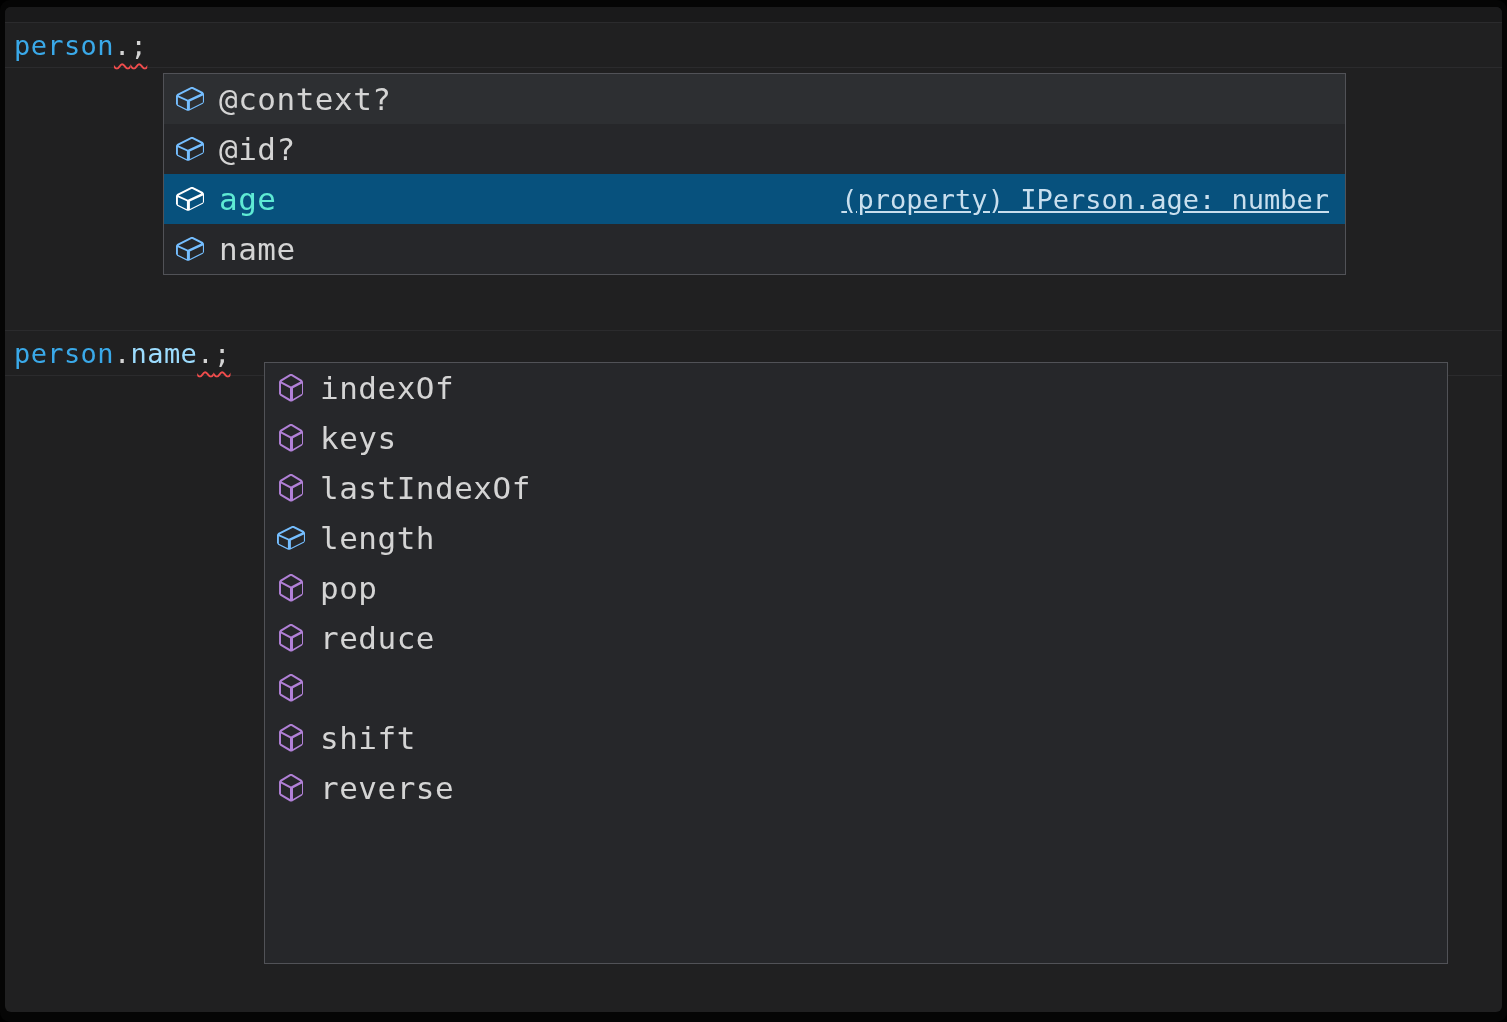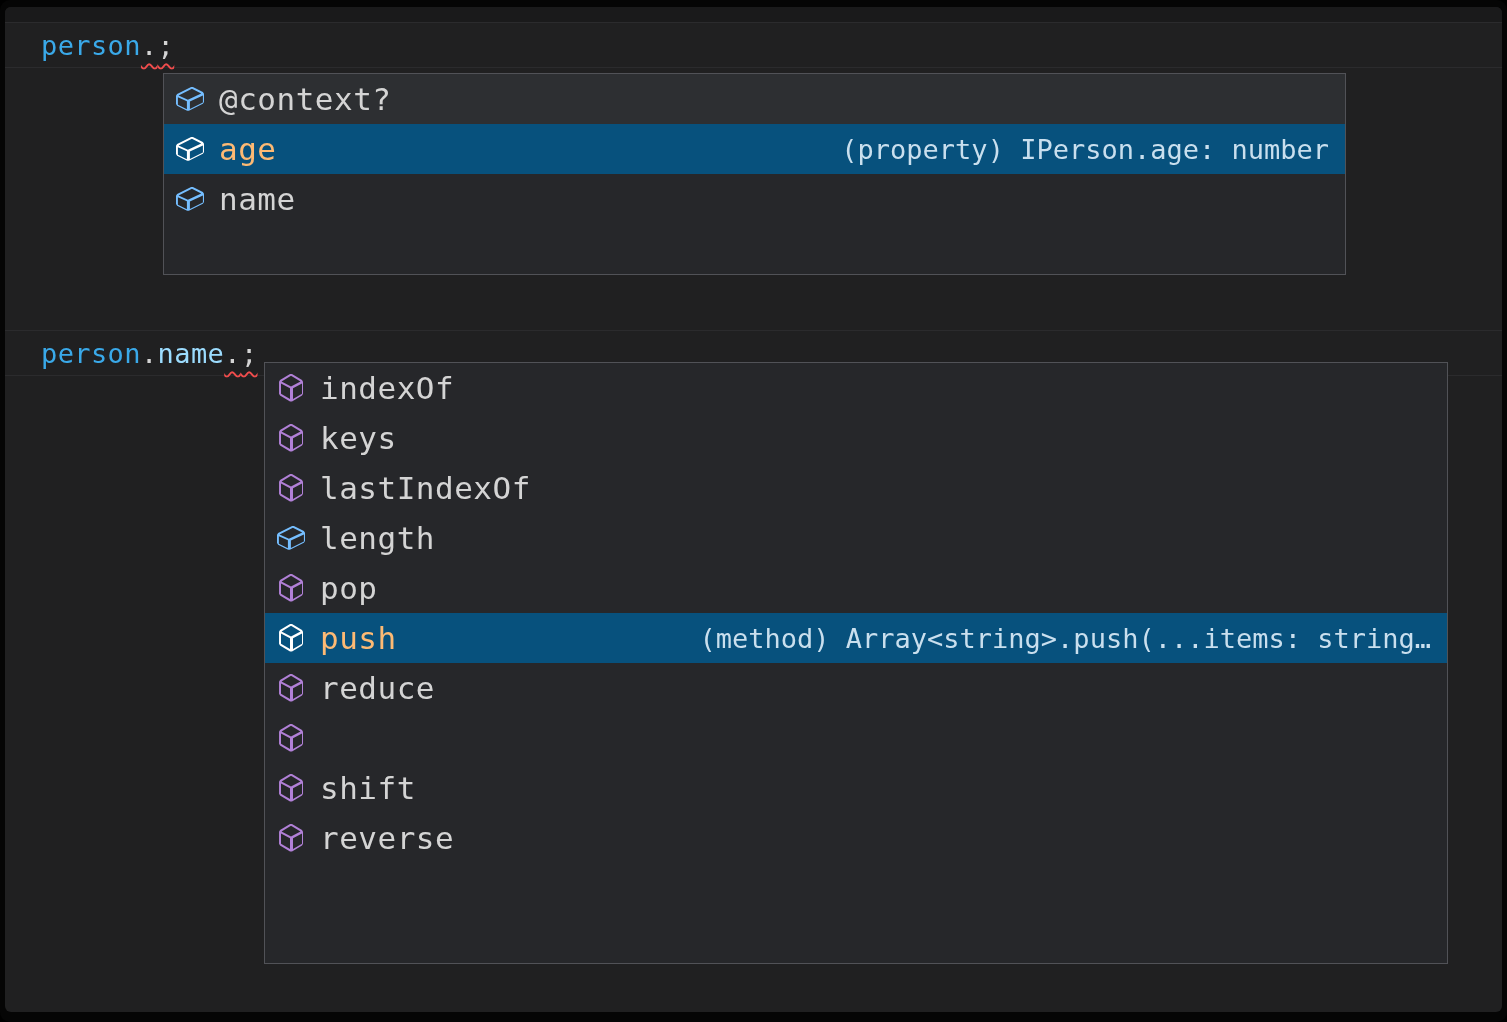--- a/index.html
+++ b/index.html
@@ -13,21 +13,21 @@
     background:#202021;border-radius:6px;
   }
   #top-strip{
     position:absolute;left:5px;top:7px;width:1497px;height:16px;
     background:#1a1a1b;border-bottom:1px solid #2b2b2d;box-sizing:border-box;
     border-radius:6px 6px 0 0;
   }
   .code-line{
     position:absolute;left:5px;right:5px;height:46px;
     border-top:1px solid #2b2b2d;border-bottom:1px solid #2b2b2d;
-    box-sizing:border-box;display:flex;align-items:center;padding-left:36px;
+    box-sizing:border-box;display:flex;align-items:center;padding-left:9px;
     font-size:27px;letter-spacing:.4px;white-space:pre;cursor:text;
   }
   #code-line-1{top:22px;}
   #code-line-2{top:330px;}
   .tok-variable{color:#3aa9e9;}
   .tok-property{color:#9cdcfe;}
   .tok-punct{color:#d4d4d4;}
   .squiggle{
     text-decoration-line:underline;
     text-decoration-style:wavy;
@@ -42,25 +42,25 @@
   }
   #suggest-1{left:163px;top:73px;width:1183px;height:202px;}
   #suggest-2{left:264px;top:362px;width:1184px;height:602px;}
   .row{
     height:50px;display:flex;align-items:center;
     padding:0 16px 0 10px;cursor:pointer;box-sizing:border-box;
   }
   .row .label{font-size:31px;letter-spacing:.5px;color:#d4d4d4;white-space:pre;}
   .row .detail{
     margin-left:auto;font-size:27px;letter-spacing:0;
-    color:#c9dfee;white-space:pre;overflow:hidden;
+    color:#c9dfee;white-space:pre;overflow:hidden;text-decoration:underline;
   }
   .row.hover{background:#2d2f32;}
   .row.selected{background:#07517d;}
-  .row.selected .label{color:#fdba74;}
+  .row.selected .label{color:#5eead4;}
   .sym-icon{width:32px;height:32px;margin-right:13px;flex:none;}
   .kind-field .icon-field path{fill:#75beff;}
   .kind-method .icon-method path{fill:#b180d7;}
   .row.selected .sym-icon path{fill:#ffffff !important;}
 </style>
 </head>
 <body>
 
 <div id="root">
   <div id="editor-backdrop"></div>
@@ -80,20 +80,28 @@
 
       <div class="row hover kind-field">
         <svg class="sym-icon icon-field" viewBox="0 0 16 16" aria-hidden="true">
           <path d="M14.45 4.5l-5-2.5h-.9l-7 3.5-.55.9v4.1l.55.9 5 2.5h.9l7-3.5.55-.9v-4.1l-.55-.9zm-8 8.64l-4.5-2.25V7.17l4.5 2v3.97zm.5-4.8L2.29 6.23l6.66-3.34 4.67 2.34-6.67 3.11zm7.5 1.35l-6.5 3.25V9.21l6.5-3v3.48z"></path>
         </svg>
 
         <span class="label">@context?</span>
         <span class="detail"></span>
       </div>
 
+      <div class="row kind-field">
+        <svg class="sym-icon icon-field" viewBox="0 0 16 16" aria-hidden="true">
+          <path d="M14.45 4.5l-5-2.5h-.9l-7 3.5-.55.9v4.1l.55.9 5 2.5h.9l7-3.5.55-.9v-4.1l-.55-.9zm-8 8.64l-4.5-2.25V7.17l4.5 2v3.97zm.5-4.8L2.29 6.23l6.66-3.34 4.67 2.34-6.67 3.11zm7.5 1.35l-6.5 3.25V9.21l6.5-3v3.48z"></path>
+        </svg>
+
+        <span class="label">@id?</span>
+        <span class="detail"></span>
+      </div>
 
       <div class="row selected kind-field">
         <svg class="sym-icon icon-field" viewBox="0 0 16 16" aria-hidden="true">
           <path d="M14.45 4.5l-5-2.5h-.9l-7 3.5-.55.9v4.1l.55.9 5 2.5h.9l7-3.5.55-.9v-4.1l-.55-.9zm-8 8.64l-4.5-2.25V7.17l4.5 2v3.97zm.5-4.8L2.29 6.23l6.66-3.34 4.67 2.34-6.67 3.11zm7.5 1.35l-6.5 3.25V9.21l6.5-3v3.48z"></path>
         </svg>
 
         <span class="label">age</span>
         <span class="detail">(property) IPerson.age: number</span>
       </div>
 
@@ -163,28 +171,20 @@
 
       <div class="row kind-method">
 
         <svg class="sym-icon icon-method" viewBox="0 0 16 16" aria-hidden="true">
           <path d="M13.51 4l-5-3h-1l-5 3-.49.86v6l.49.85 5 3h1l5-3 .49-.85v-6L13.51 4zm-6.01 9.56l-4.5-2.7V5.7l4.5 2.45v5.41zm.5-6.28L3.27 4.7l4.74-2.84 4.74 2.84-4.75 2.58zm5.5 3.58l-4.5 2.7V8.15l4.5-2.45v5.16z"></path>
         </svg>
         <span class="label">pop</span>
         <span class="detail"></span>
       </div>
 
-      <div class="row selected kind-method">
-
-        <svg class="sym-icon icon-method" viewBox="0 0 16 16" aria-hidden="true">
-          <path d="M13.51 4l-5-3h-1l-5 3-.49.86v6l.49.85 5 3h1l5-3 .49-.85v-6L13.51 4zm-6.01 9.56l-4.5-2.7V5.7l4.5 2.45v5.41zm.5-6.28L3.27 4.7l4.74-2.84 4.74 2.84-4.75 2.58zm5.5 3.58l-4.5 2.7V8.15l4.5-2.45v5.16z"></path>
-        </svg>
-        <span class="label">push</span>
-        <span class="detail">(method) Array&lt;string&gt;.push(...items: string…</span>
-      </div>
 
       <div class="row kind-method">
 
         <svg class="sym-icon icon-method" viewBox="0 0 16 16" aria-hidden="true">
           <path d="M13.51 4l-5-3h-1l-5 3-.49.86v6l.49.85 5 3h1l5-3 .49-.85v-6L13.51 4zm-6.01 9.56l-4.5-2.7V5.7l4.5 2.45v5.41zm.5-6.28L3.27 4.7l4.74-2.84 4.74 2.84-4.75 2.58zm5.5 3.58l-4.5 2.7V8.15l4.5-2.45v5.16z"></path>
         </svg>
         <span class="label">reduce</span>
         <span class="detail"></span>
       </div>
 

